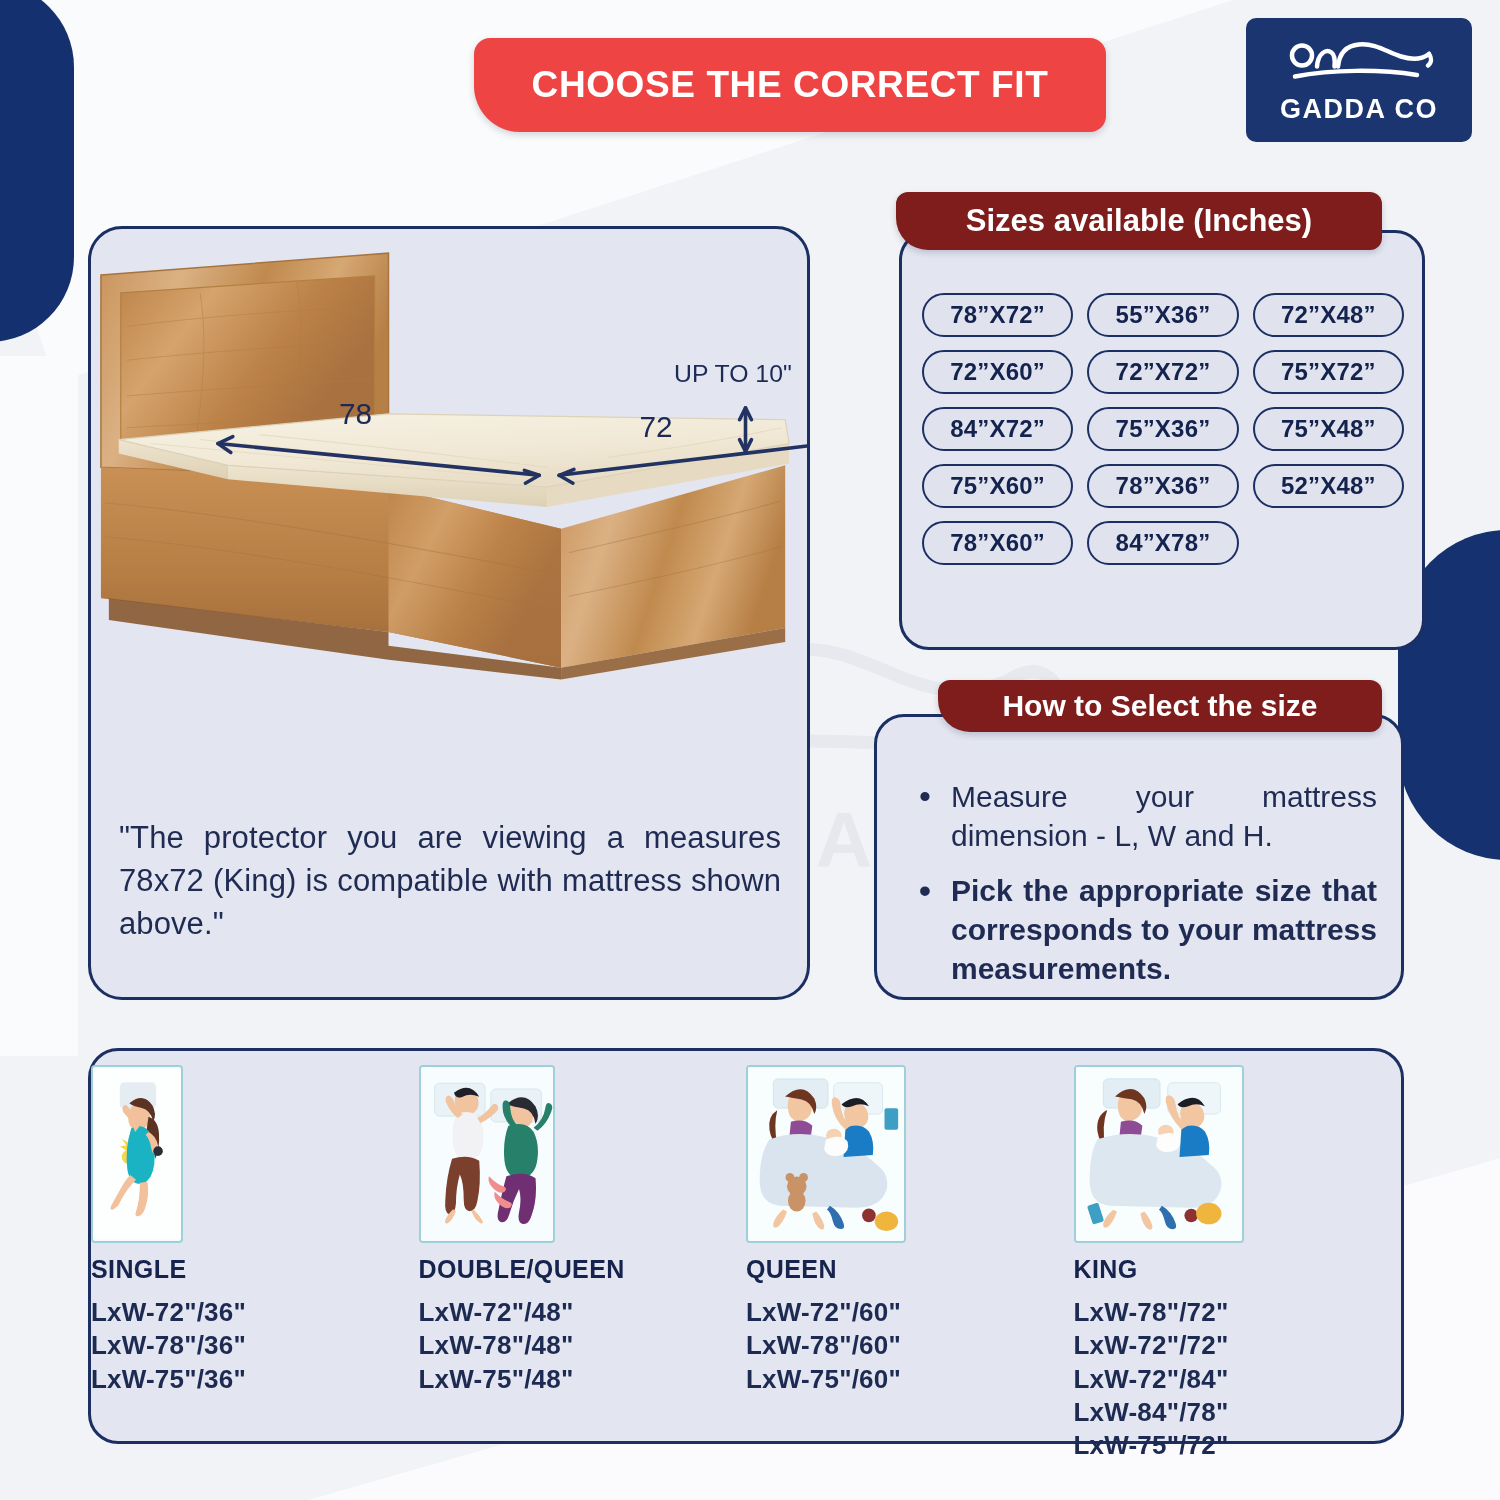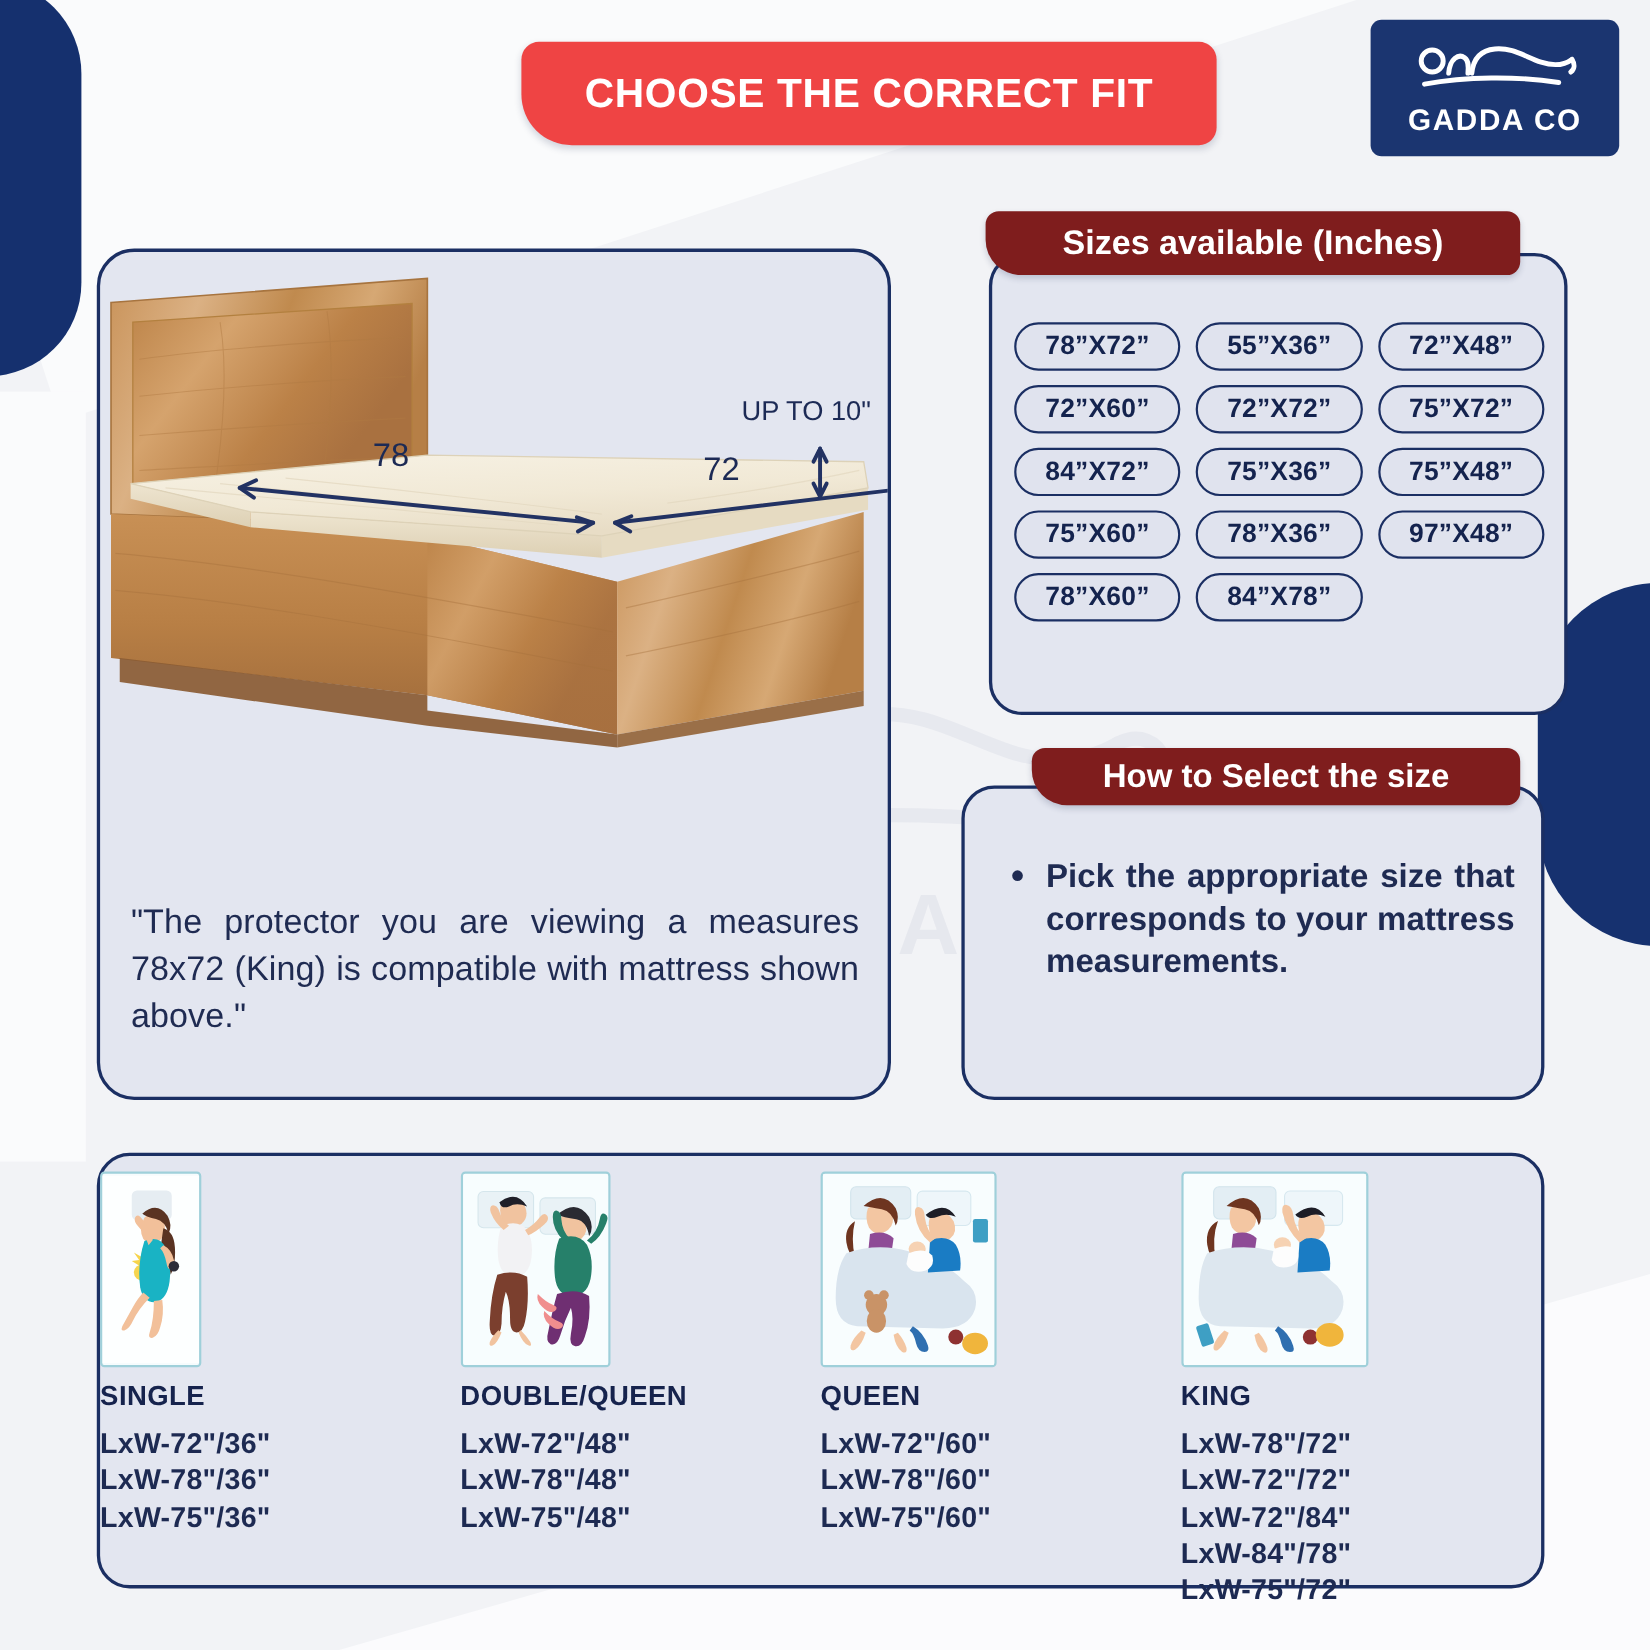--- a/index.html
+++ b/index.html
@@ -307,32 +307,33 @@
     <div class="size-pill">55”X36”</div>
     <div class="size-pill">72”X48”</div>
     <div class="size-pill">72”X60”</div>
     <div class="size-pill">72”X72”</div>
     <div class="size-pill">75”X72”</div>
     <div class="size-pill">84”X72”</div>
     <div class="size-pill">75”X36”</div>
     <div class="size-pill">75”X48”</div>
     <div class="size-pill">75”X60”</div>
     <div class="size-pill">78”X36”</div>
-    <div class="size-pill">97”X48”</div>
+    <div class="size-pill">52”X48”</div>
     <div class="size-pill">78”X60”</div>
     <div class="size-pill">84”X78”</div>
     <div class="size-pill empty"></div>
   </div>
 </div>
 <div class="panel-tab" id="sizes-tab">
   <span>Sizes available (Inches)</span>
 </div>
 
 <div class="panel" id="howto-panel">
   <ul id="howto-list">
+    <li>Measure your mattress dimension - L, W and H.</li>
     <li>Pick the appropriate size that corresponds to your mattress measurements.</li>
   </ul>
 </div>
 <div class="panel-tab" id="howto-tab">
   <span>How to Select the size</span>
 </div>
 
 <div class="panel" id="bottom-panel">
   <div id="categories">
 

